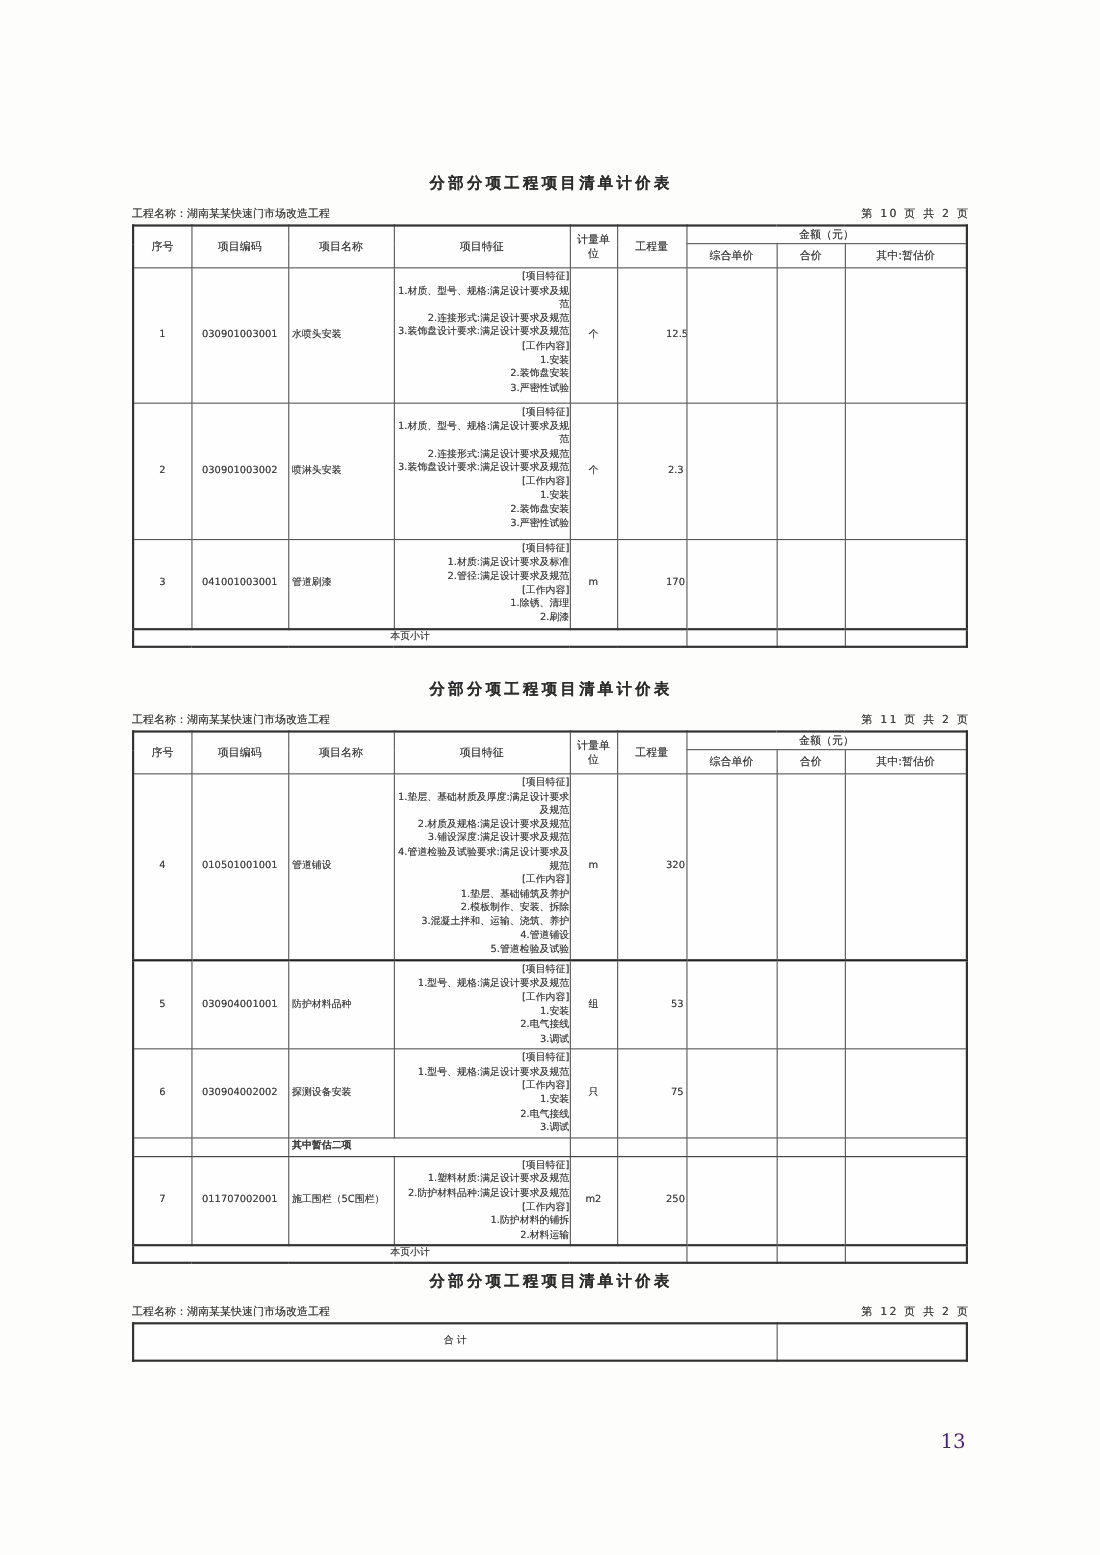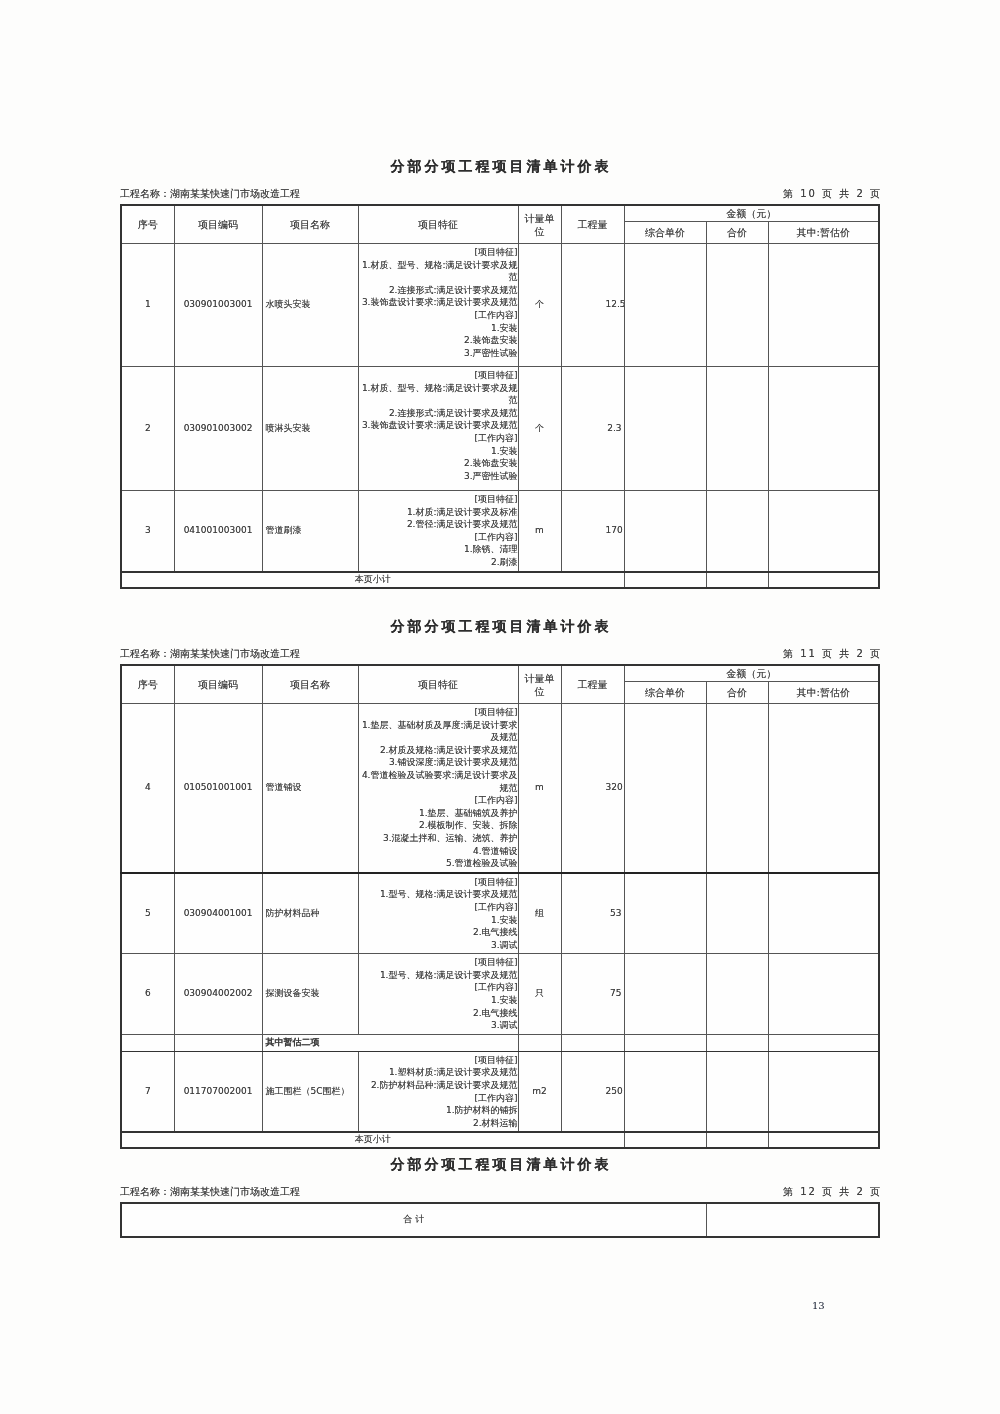--- a/index.html
+++ b/index.html
@@ -33,22 +33,22 @@
   .hdr td { text-align:center; font-size:10px; color:#3a3a3a; }
   .c { text-align:center; }
   .r { text-align:right; padding-right:2px;padding-left:44px; }
   .features { text-align:right; vertical-align:top; white-space:pre-line;
               line-height:1.4; padding:2px 0; }
   .namecell { text-align:left; padding-left:3px;margin-left:21px; }
   .sum td { border-top:2px solid #333; }
   .thickb td { border-bottom:2px solid #222; }
   .divrow td { border-top:1.5px solid #333; border-bottom:1.5px solid #333;
                text-align:left;font-weight:bold; }
-  .pagenum { position:absolute; left:812px; top:1300px; font-size:10px;
-             color:#0f172a; font-family:"DejaVu Serif", serif; }
+  .pagenum { position:absolute; left:855px; top:1300px; font-size:18px;
+             color:#4c1d95; font-family:"DejaVu Serif", serif; }
 </style>
 </head>
 <body>
 
 <div class="page">
 
   <div class="section" id="sec1">
     <div class="tbl-title">分部分项工程项目清单计价表</div>
     <div class="meta">
       <span>工程名称：湖南某某快速门市场改造工程</span>

